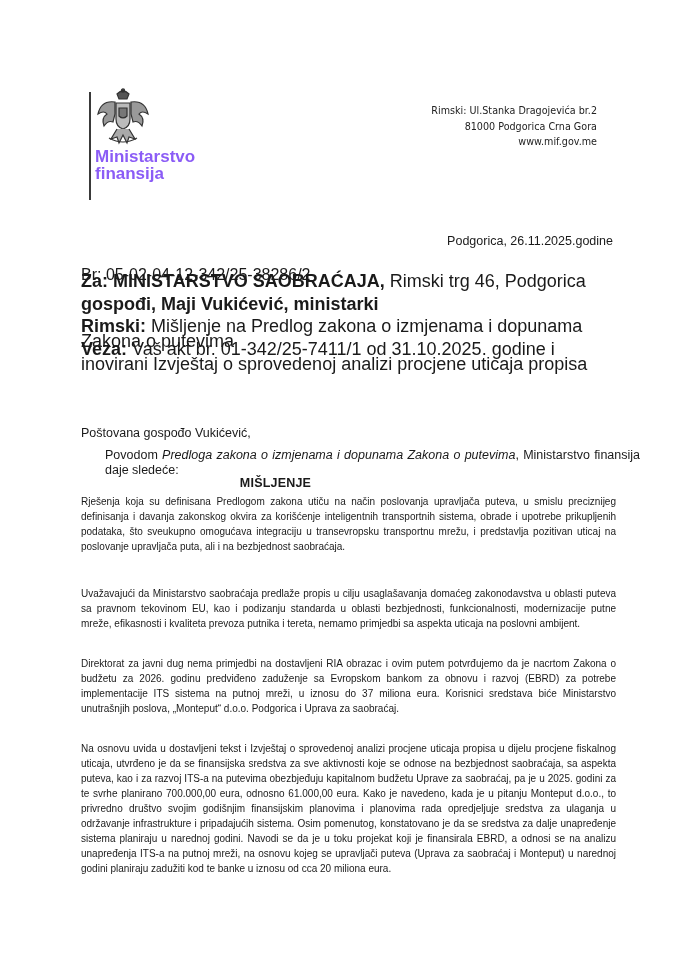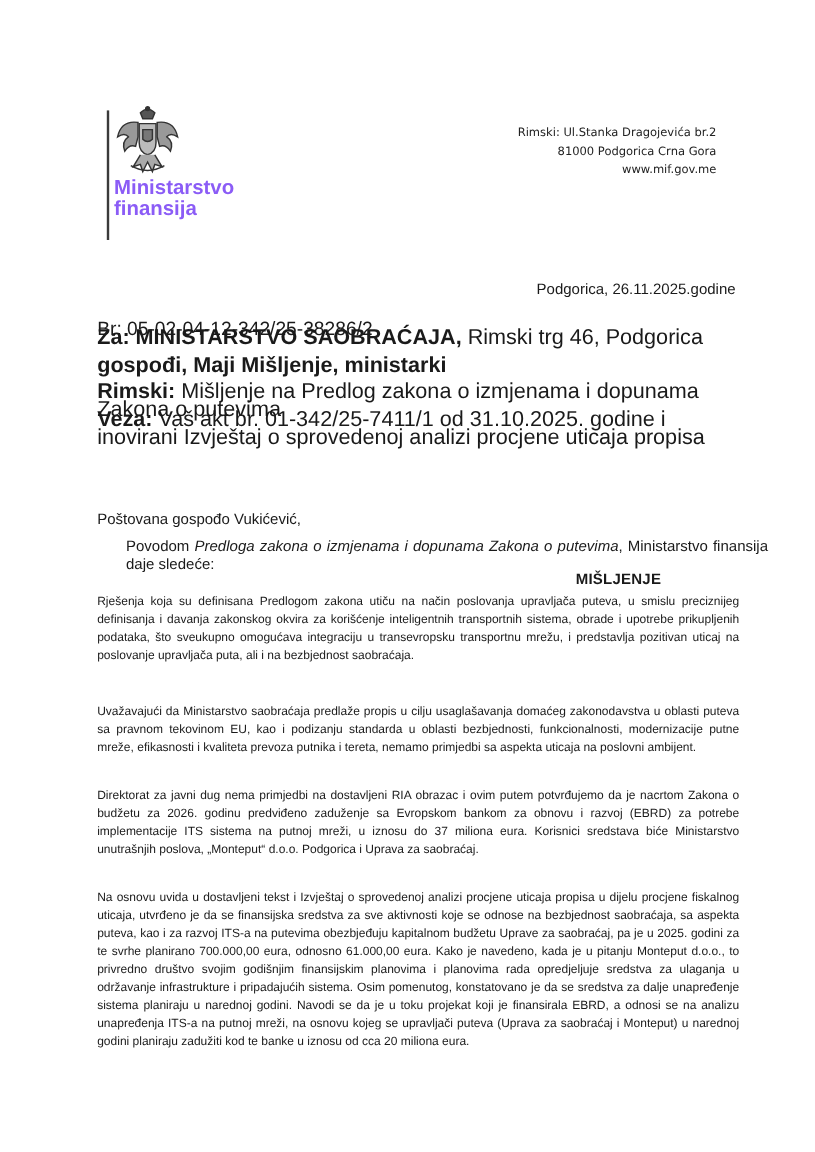--- a/index.html
+++ b/index.html
@@ -13,21 +13,21 @@
   .ministry-name { left: 95px; top: 148px; font-size: 17px; line-height: 17px; color: #8b5cf6; font-weight: bold; }
   .ministry-name div { white-space: nowrap; }
   .address { right: 82px; top: 103px; text-align: right; font-family: "DejaVu Sans", sans-serif; font-size: 9.6px; line-height: 15.5px; color: #222; }
   .address div { white-space: nowrap; }
   .ref-no { left: 81px; top: 234px; font-size: 16px; margin-top: 32px; }
   .date { right: 66px; top: 234px; font-size: 12.5px; }
   .meta { left: 81px; font-size: 18px; line-height: 15px; width: 530px; }
   .meta b { font-weight: bold; }
   .salute { left: 81px; top: 426px; font-size: 12.5px; }
   .intro { left: 81px; top: 448px; width: 535px; font-size: 12.5px; line-height: 15px; text-align: justify; margin-left: 24px; }
-  .heading { left: 0; width: 551px; top: 476px; text-align: right; font-weight: bold; font-size: 12.5px; letter-spacing: 0.2px; }
+  .heading { left: 0; width: 551px; top: 476px; text-align: center; font-weight: bold; font-size: 12.5px; letter-spacing: 0.2px; }
   .para { left: 81px; width: 535px; font-size: 10px; line-height: 15px; text-align: justify; }
   i { font-style: italic; }
 </style>
 </head>
 <body>
 
 <div class="abs vline"></div>
 
 <svg class="abs crest" viewBox="0 0 56 62">
   <g fill="none" stroke="#333" stroke-width="1.2">
@@ -54,21 +54,21 @@
 </div>
 
 <div class="abs ref-no">Br: 05-02-04-12-342/25-38286/2</div>
 <div class="abs date">Podgorica, 26.11.2025.godine</div>
 
 <div class="abs meta" style="top:274px;">
   <b>Za:</b>
   <b>MINISTARSTVO SAOBRAĆAJA,</b><span> Rimski trg 46, Podgorica</span>
 </div>
 <div class="abs meta" style="top:297px;">
-  <b>gospođi, Maji Mišljenje, ministarki</b>
+  <b>gospođi, Maji Vukićević, ministarki</b>
 </div>
 <div class="abs meta" style="top:319px;">
   <b>Rimski:</b><span> Mišljenje na Predlog zakona o izmjenama i dopunama Zakona o putevima</span>
 </div>
 <div class="abs meta" style="top:342px; width:535px;">
   <b>Veza:</b><span> Vaš akt br. 01-342/25-7411/1 od 31.10.2025. godine i inovirani Izvještaj o sprovedenoj analizi procjene uticaja propisa</span>
 </div>
 
 <div class="abs salute">Poštovana gospođo Vukićević,</div>
 

